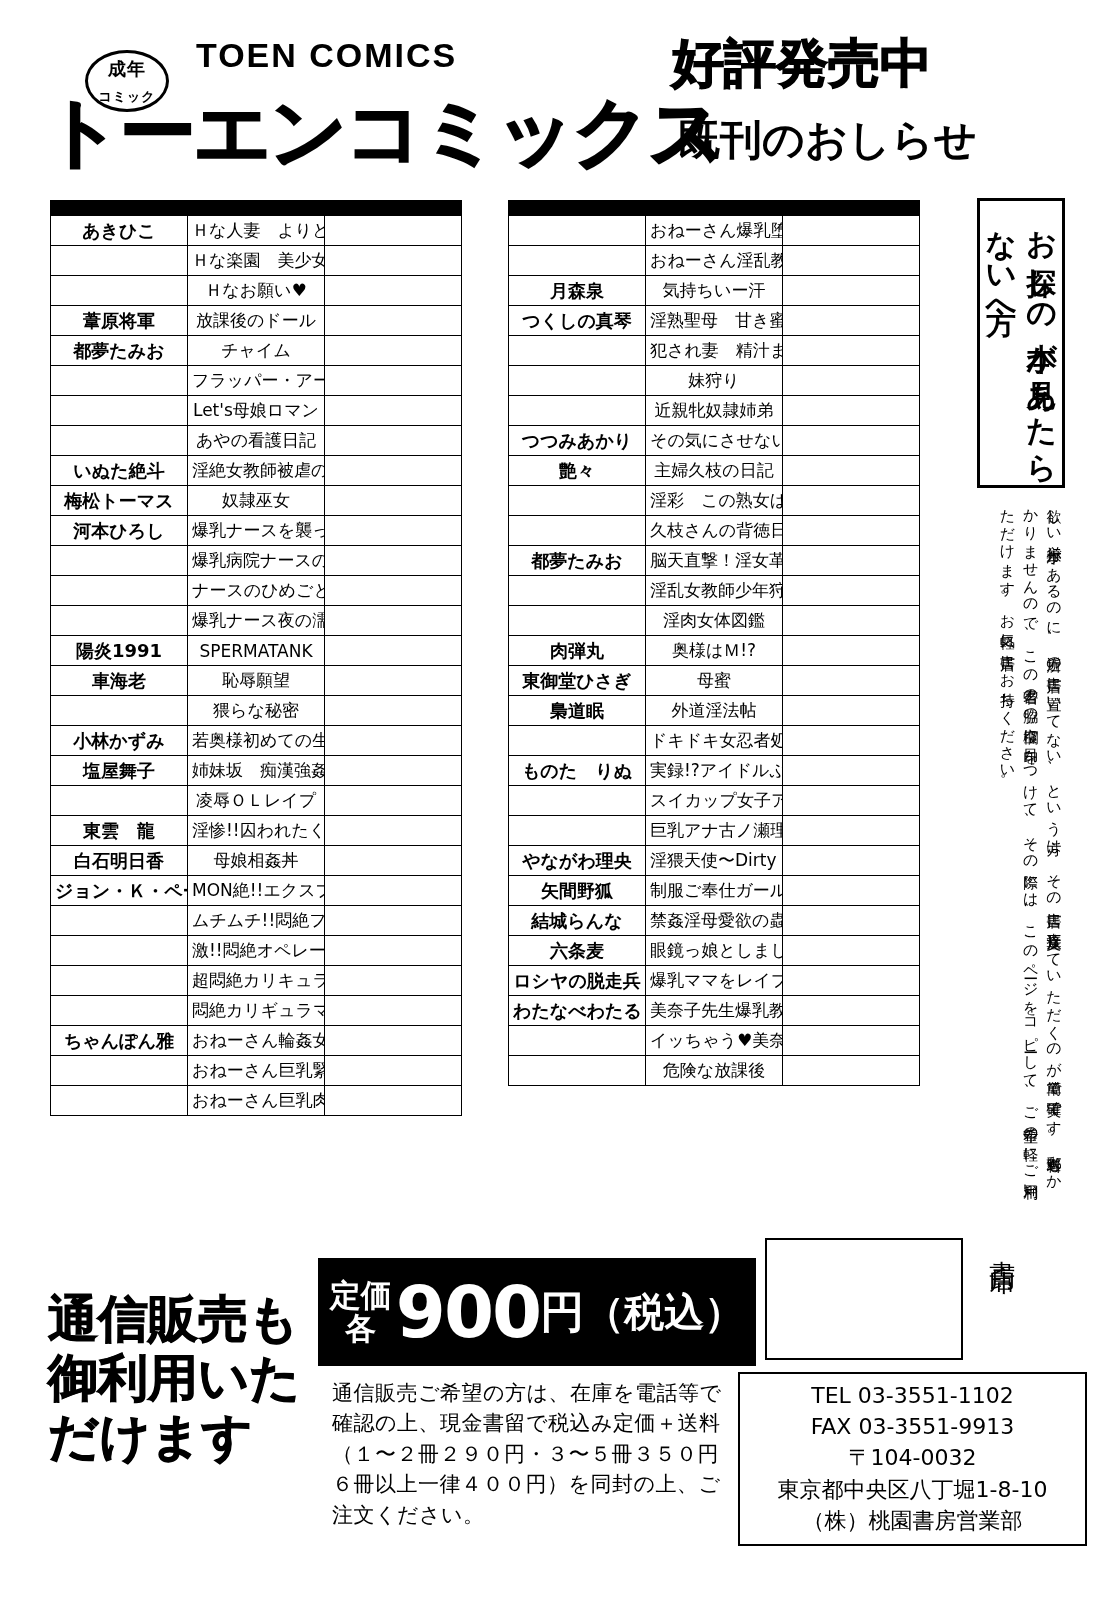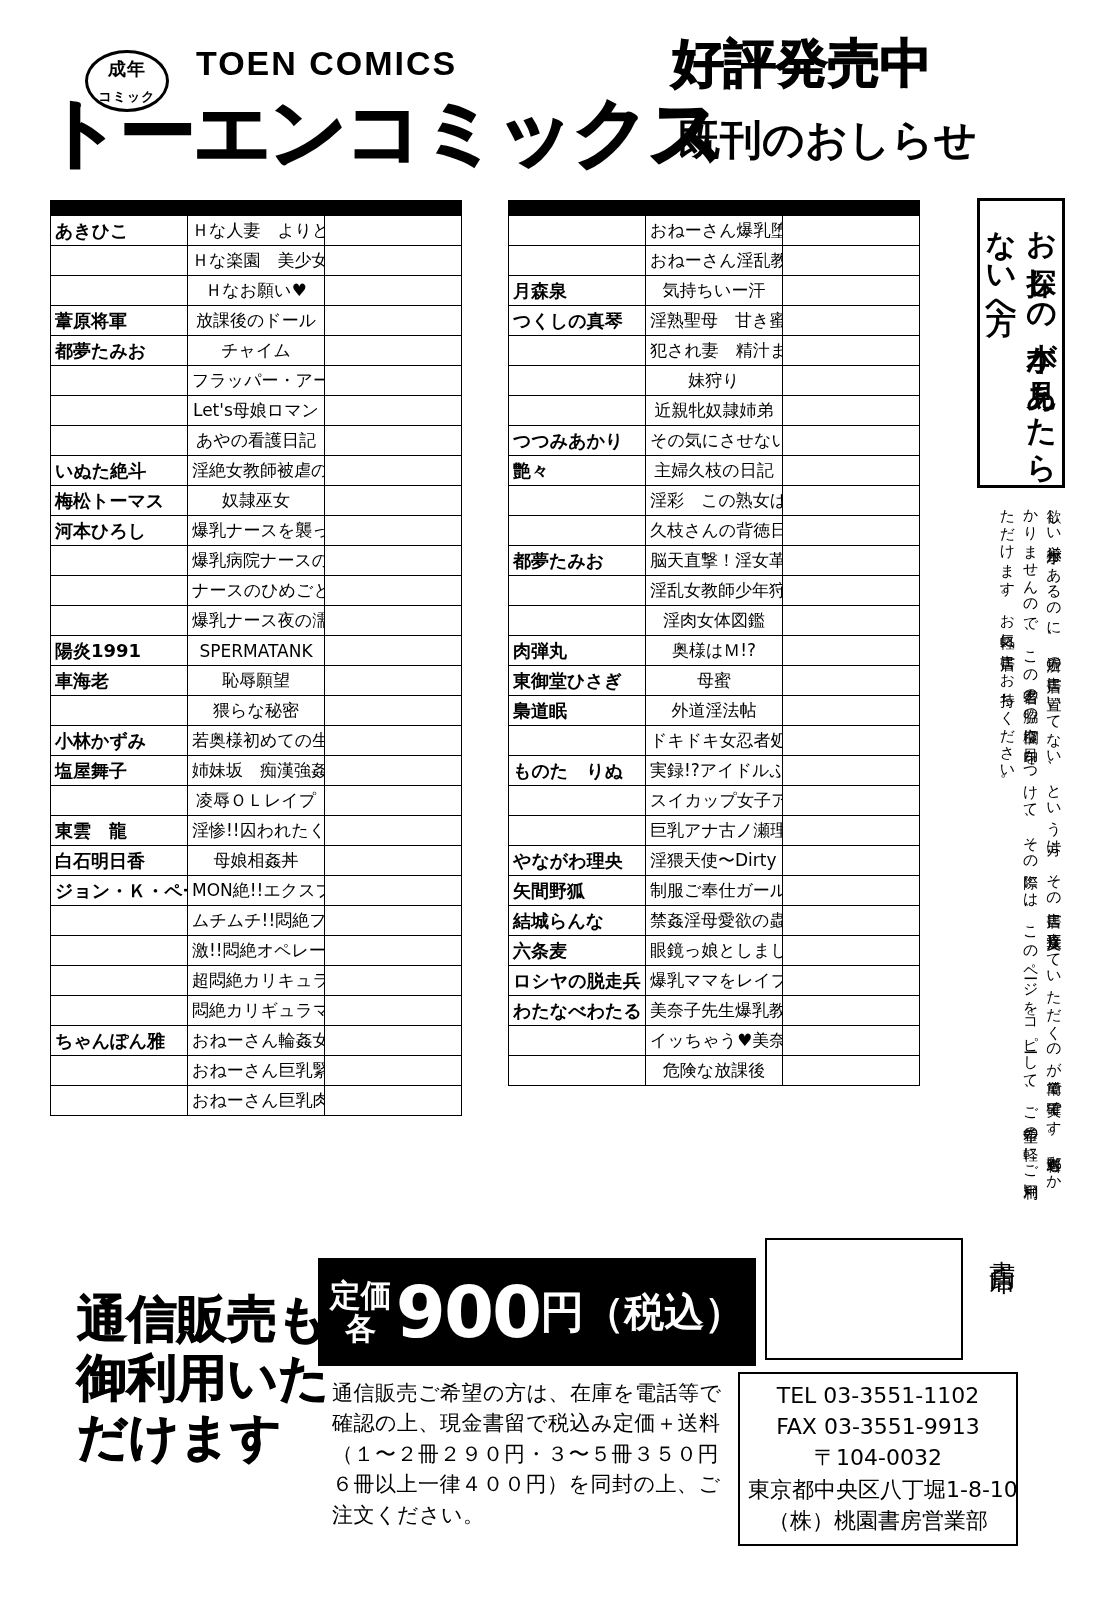--- a/index.html
+++ b/index.html
@@ -34,21 +34,21 @@
     align-items: center;
     justify-content: center;
     line-height: 1.0;
     font-weight: bold;
     font-size: 18px;
     letter-spacing: 1px;
     gap: 12px;
   }
   .toen-en {
     position: absolute;
-    left: 196px; top: 44px;
+    left: 196px; top: 36px;
     font-size: 34px;
     font-weight: bold;
     letter-spacing: 2px;
     font-family: "Liberation Sans", sans-serif;
   }
   .toen-jp {
     position: absolute;
     left: 44px; top: 82px;
     font-size: 76px;
     font-weight: bold;
@@ -89,21 +89,21 @@
     font-size: 17px;
     padding: 0 4px;
     vertical-align: middle;
     white-space: nowrap;
     overflow: hidden;
   }
   .col .author {
     width: 140px;
     font-weight: bold;
     font-size: 18px;
-    text-align: left;
+    text-align: center;
   }
   .col .title {
     text-align: center;
   }
   .col .tail {
     width: 18px;
     border-left: 1px solid #000;
   }
   .blackbar td {
     background: #000;
@@ -157,21 +157,20 @@
 
   
   .tsushin {
     position: absolute;
     left: 48px; top: 1290px;
     width: 270px;
     font-size: 50px;
     font-weight: bold;
     line-height: 1.18;
     letter-spacing: 0px;
-    margin-left: 29px;
     -webkit-text-stroke: 1px #000;
   }
   .price-box {
     position: absolute;
     left: 318px; top: 1258px;
     width: 438px;
     height: 108px;
     background: #000;
     color: #fff;
     display: flex;
@@ -203,21 +202,21 @@
     position: absolute;
     left: 332px; top: 1378px;
     width: 404px;
     font-size: 21px;
     line-height: 1.45;
     letter-spacing: 0.5px;
   }
   .contact-box {
     position: absolute;
     left: 738px; top: 1372px;
-    width: 280px;
+    width: 349px;
     border: 2px solid #000;
     box-sizing: border-box;
     padding: 6px 8px 8px 8px;
     font-size: 22px;
     line-height: 1.42;
     text-align: center;
   }
   .contact-box .ln { white-space: nowrap; }
   .stamp-box {
     position: absolute;

